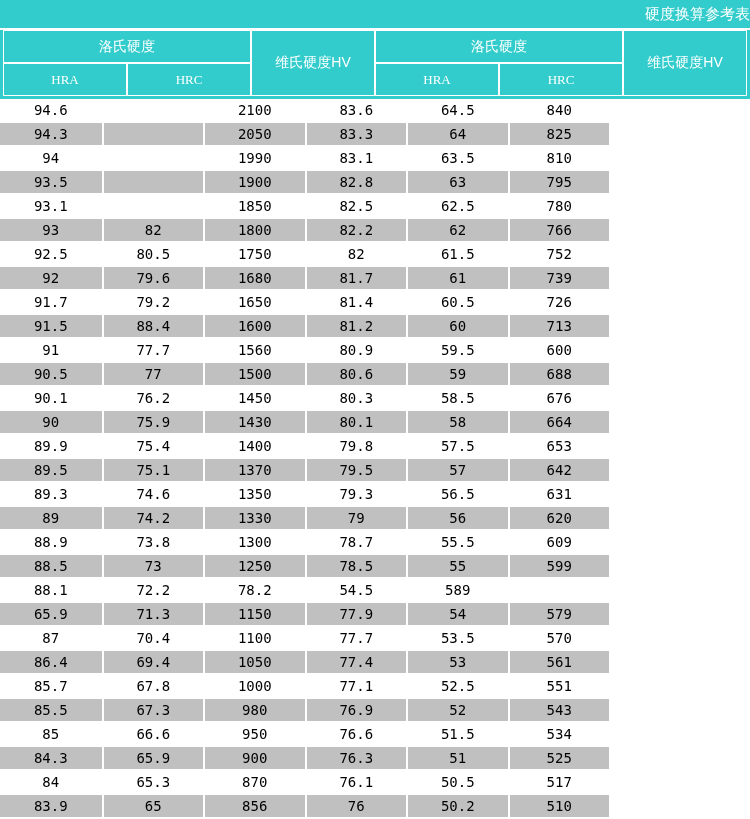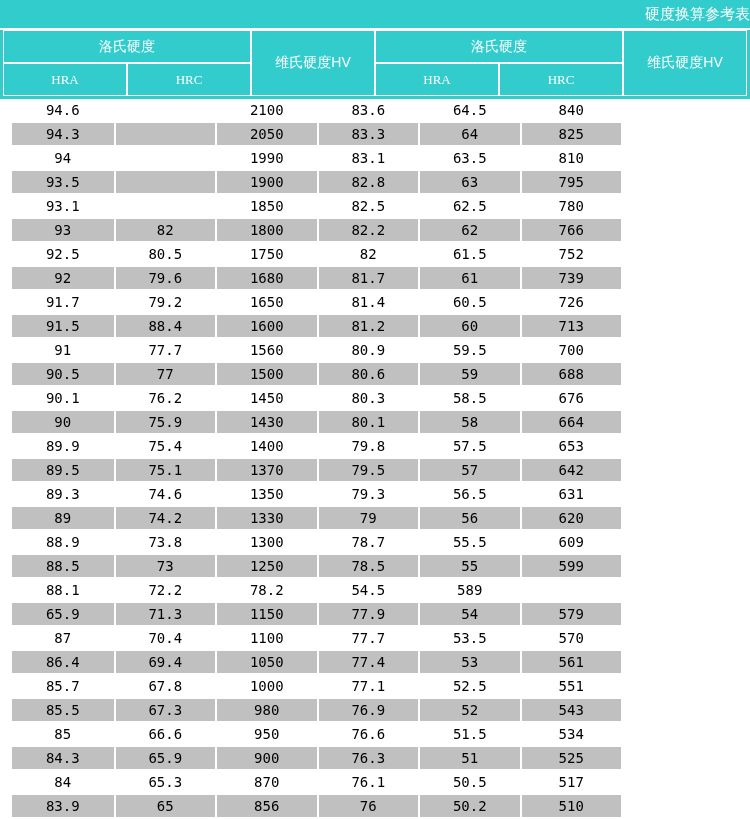--- a/index.html
+++ b/index.html
@@ -45,21 +45,21 @@
   .hcell.sub { font-family: Liberation Serif, serif; font-size: 13px; }
   .gl  { grid-column: 1 / 3; grid-row: 1; }
   .hvl { grid-column: 3;     grid-row: 1 / 3; }
   .gr  { grid-column: 4 / 6; grid-row: 1; }
   .hvr { grid-column: 6;     grid-row: 1 / 3; }
   .s1  { grid-column: 1; grid-row: 2; }
   .s2  { grid-column: 2; grid-row: 2; }
   .s3  { grid-column: 4; grid-row: 2; }
   .s4  { grid-column: 5; grid-row: 2; }
 
-  .tbody { width: 609px; margin-left: 12px; }
+  .tbody { width: 609px; }
   .row {
     display: grid;
     grid-template-columns: repeat(6, 1fr);
     height: 24px;
   }
   .cell {
     box-sizing: border-box;
     border-bottom: 2px solid #ffffff;
     border-left: 2px solid #ffffff;
     display: flex;
@@ -171,21 +171,21 @@
         <div class="cell">81.2</div>
         <div class="cell">60</div>
         <div class="cell">713</div>
       </div>
       <div class="row white">
         <div class="cell">91</div>
         <div class="cell">77.7</div>
         <div class="cell">1560</div>
         <div class="cell">80.9</div>
         <div class="cell">59.5</div>
-        <div class="cell">700</div>
+        <div class="cell">600</div>
       </div>
       <div class="row gray">
         <div class="cell">90.5</div>
         <div class="cell">77</div>
         <div class="cell">1500</div>
         <div class="cell">80.6</div>
         <div class="cell">59</div>
         <div class="cell">688</div>
       </div>
       <div class="row white">

